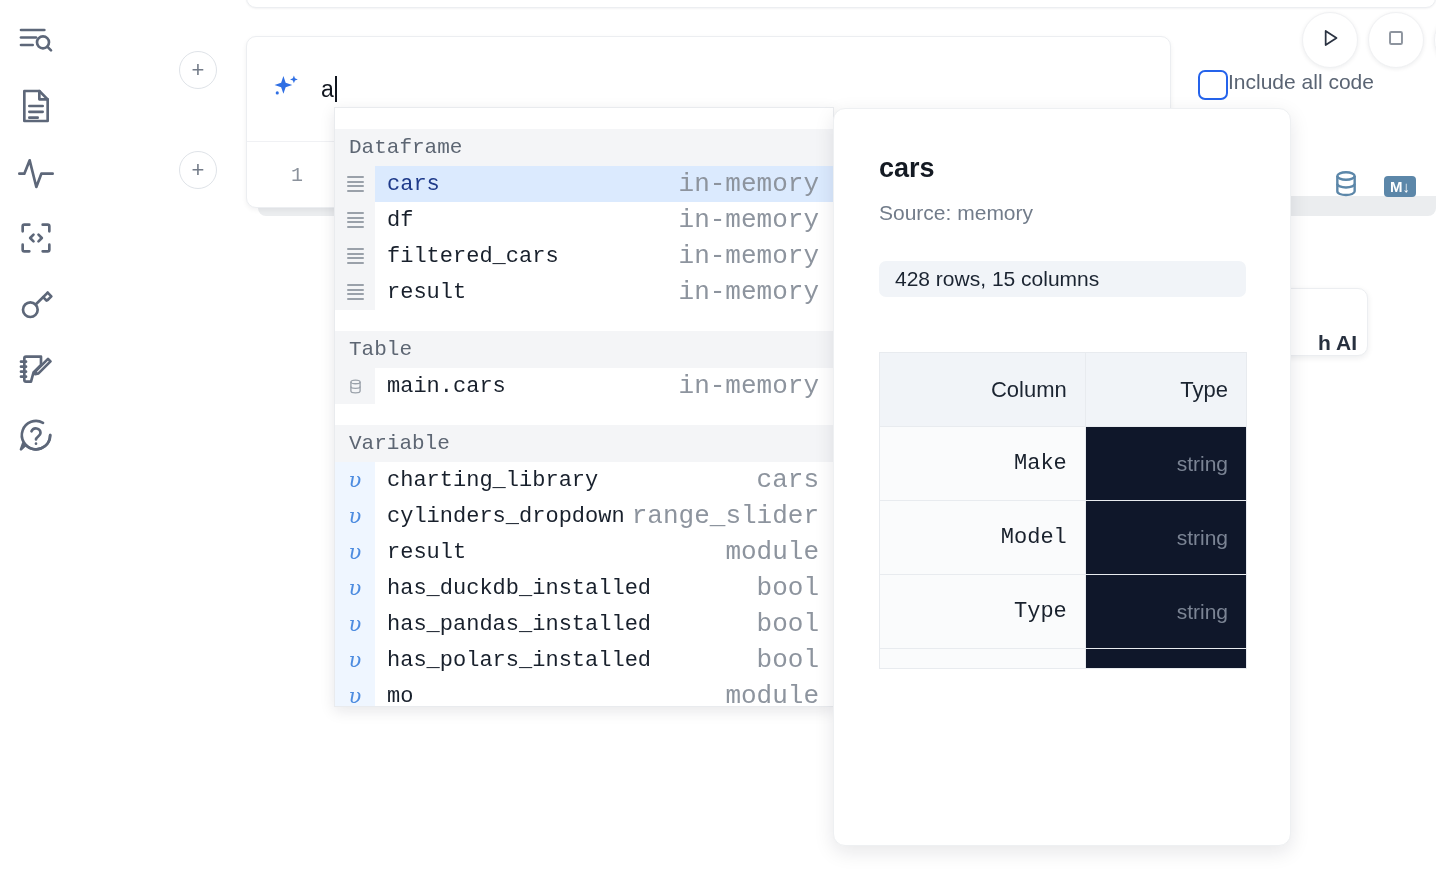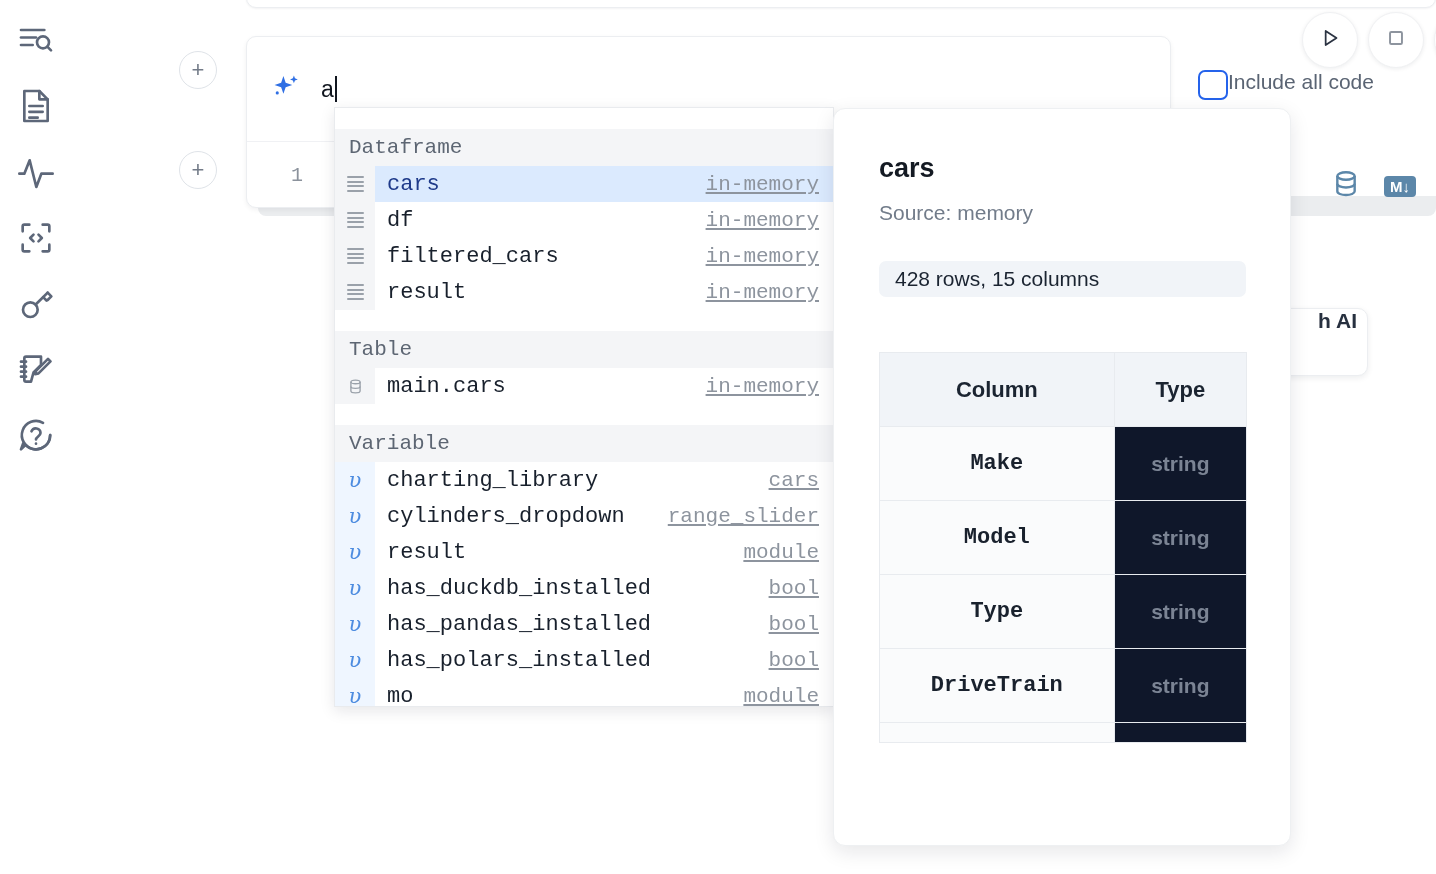--- a/index.html
+++ b/index.html
@@ -93,24 +93,24 @@
 
   .toolbar-icons { position: absolute; left: 1330px; top: 168px; display: flex; gap: 22px; align-items: center; }
   .md-badge {
     background: #5c87a9; color: #fff; border-radius: 4px;
     font-family: "Liberation Sans", sans-serif; font-weight: bold;
     font-size: 15px; padding: 3px 6px; letter-spacing: 0px; line-height: 1;
     display: flex; align-items: center; gap: 1px;
   }
 
   .ai-card {
-    position: absolute; left: 1258px; top: 308px; width: 110px; height: 68px;
+    position: absolute; left: 1258px; top: 288px; width: 110px; height: 68px;
     background: #fff; border: 1px solid #eceef1; border-radius: 10px;
     box-shadow: 0 2px 6px rgba(15,23,42,0.08);
-    display: flex; align-items: flex-start; justify-content: flex-end;
+    display: flex; align-items: flex-end; justify-content: flex-end;
     padding-right: 10px; font-size: 21px; font-weight: bold; color: #27303f;
   }
 
   
   .ac {
     position: absolute; left: 334px; top: 107px; width: 500px; height: 600px;
     background: #ffffff; border: 1px solid #e9ebee;
     box-shadow: 0 4px 14px rgba(15,23,42,0.10);
     overflow: hidden; font-family: "Liberation Mono", monospace;
   }
@@ -125,21 +125,21 @@
   .ac-item.sel { background: #dbeafe; }
   .ac-icon {
     width: 40px; height: 36px; flex: 0 0 40px;
     display: flex; align-items: center; justify-content: center;
     background: #f4f5f7;
   }
   .ac-item.var .ac-icon { background: #eff6ff; }
   .ac-name { padding-left: 12px; font-size: 22px; color: #18202c; white-space: nowrap; }
   .ac-item.sel .ac-name { color: #1e3a8a; }
   .ac-type {
-    margin-left: auto; padding-right: 14px; font-size: 21px; color: #8d949e; white-space: nowrap; text-decoration: underline;
+    margin-left: auto; padding-right: 14px; font-size: 26px; color: #8d949e; white-space: nowrap;
   }
   .hamb { width: 17px; }
   .hamb i { display:block; height:2px; background:#9aa1aa; margin:2.5px 0; border-radius:1px; }
   .ups { color: #4d8ce0; font-family: "DejaVu Serif", serif; font-style: italic; font-size: 21px; }
 
   
   .preview {
     position: absolute; left: 833px; top: 108px; width: 458px; height: 738px;
     background: #ffffff; border: 1px solid #eef0f2; border-radius: 12px;
     box-shadow: 0 6px 20px rgba(15,23,42,0.10);
@@ -148,22 +148,22 @@
   .pv-title { position:absolute; left: 45px; top: 44px; font-size: 27px; font-weight: bold; color: #141a23; }
   .pv-source { position:absolute; left: 45px; top: 92px; font-size: 21px; color: #727c8a; }
   .pv-badge {
     position:absolute; left: 45px; top: 152px; width: 367px; height: 36px;
     background: #f1f4f8; border-radius: 7px;
     display: flex; align-items: center; padding-left: 16px;
     font-size: 21px; color: #1b2431;
   }
   .pv-table { position: absolute; left: 45px; top: 243px; width: 368px; border-collapse: collapse; }
   .pv-table th, .pv-table td {
-    border: 1px solid #e8ebef; text-align: center; height: 74px; padding: 0 18px;
-    font-weight: bold;
+    border: 1px solid #e8ebef; text-align: right; height: 74px; padding: 0 18px;
+    font-weight: normal;
   }
   .pv-table th { background: #f1f4f8; font-size: 22px; color: #1b2431;
                  font-family: "Liberation Sans", sans-serif; }
   .pv-table td.col { background: #fafbfc; font-family: "Liberation Mono", monospace;
                      font-size: 22px; color: #19212d; }
   .pv-table td.typ { background: #0f172a; font-family: "Liberation Sans", sans-serif;
                      font-size: 21px; color: #7b8494; }
   .pv-table tr.partial td { height: 20px; }
 </style>
 </head>
@@ -465,24 +465,20 @@
         <td class="typ">string</td>
       </tr>
       <tr>
         <td class="col">Model</td>
         <td class="typ">string</td>
       </tr>
       <tr>
         <td class="col">Type</td>
         <td class="typ">string</td>
       </tr>
-      <tr>
-        <td class="col">DriveTrain</td>
-        <td class="typ">string</td>
-      </tr>
       <tr class="partial">
         <td class="col"></td>
         <td class="typ"></td>
       </tr>
     </tbody>
       </table>
   </div>
 
 </div>
 

